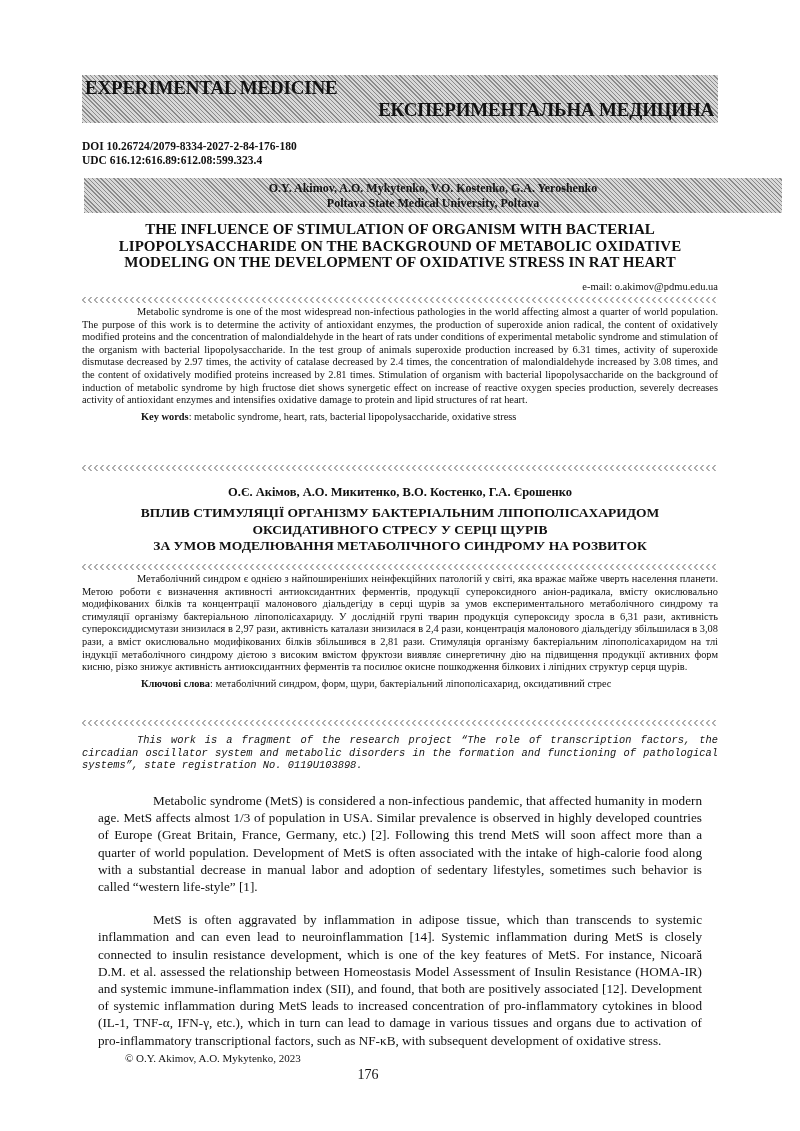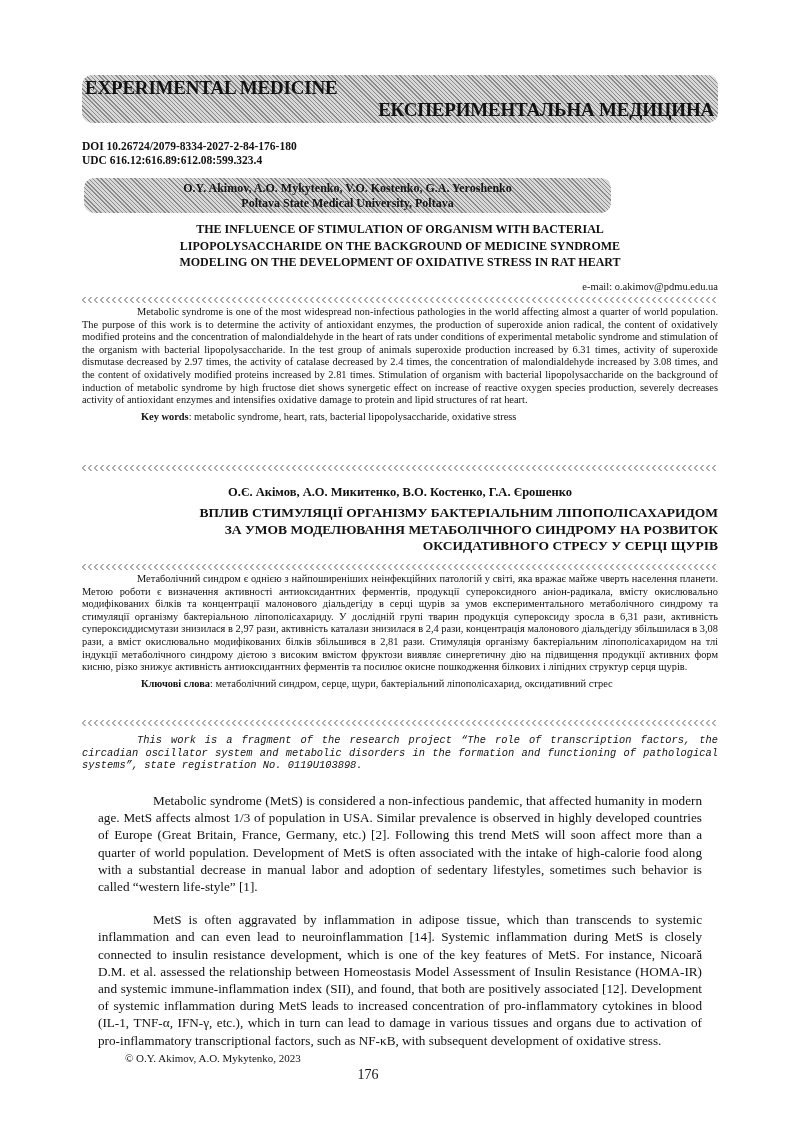--- a/index.html
+++ b/index.html
@@ -2,49 +2,48 @@
 <html><head>
 <meta charset="utf-8">
 <style>
   html, body { margin: 0; padding: 0; background: #ffffff; }
   body { width: 800px; height: 1131px; position: relative; overflow: hidden;
          font-family: "Liberation Serif", "DejaVu Serif", serif; color: #111; }
 
   .hatch {
     background-color: #d8d8d8;
     background-image: repeating-linear-gradient(45deg, #8a8a8a 0px, #8a8a8a 1px, transparent 1px, transparent 3px);
-    border-radius: 10px;
   }
 
   .banner { position: absolute; left: 82px; top: 75px; width: 636px; height: 48px; }
   .banner .en { position: absolute; left: 3px; top: 2px; font-weight: bold; font-size: 19px; letter-spacing: -0.2px; color: #111; }
   .banner .ua { position: absolute; right: 4px; top: 24px; font-weight: bold; font-size: 19px; letter-spacing: -0.2px; color: #111; }
 
   .ids { position: absolute; left: 82px; top: 139px; font-weight: bold; font-size: 11.5px; line-height: 14px; }
 
-  .authors-banner { position: absolute; left: 84px; top: 178px; width: 527px; height: 35px; text-align: center; }
+  .authors-banner { position: absolute; left: 84px; top: 178px; width: 698px; height: 35px; text-align: center; }
   .authors-banner div { font-weight: bold; font-size: 12px; line-height: 15px; }
   .authors-banner .a1 { margin-top: 3px; }
 
-  .title-en { position: absolute; left: 82px; top: 221px; width: 636px; text-align: center; font-weight: bold; font-size: 12px; line-height: 16.5px; }
+  .title-en { position: absolute; left: 82px; top: 221px; width: 636px; text-align: center; font-weight: bold; font-size: 15px; line-height: 16.5px; }
   .email { position: absolute; right: 82px; top: 281px; font-size: 10.5px; }
 
   .wavy { position: absolute; left: 82px; width: 636px; height: 6px;
     background-image:
       linear-gradient(135deg, transparent 2px, #9a9a9a 2px, #9a9a9a 3px, transparent 3px),
       linear-gradient(45deg, transparent 2px, #9a9a9a 2px, #9a9a9a 3px, transparent 3px);
     background-size: 6px 6px; background-repeat: repeat-x; opacity: 0.8; }
 
   .abstract { position: absolute; left: 82px; width: 636px; font-size: 10.4px; line-height: 12.6px; text-align: justify; }
   .abstract p { margin: 0; text-indent: 55px; }
   .abstract .kw { text-indent: 55px; margin: 4px; }
   .abstract .kw b { font-weight: bold; }
 
   .authors-ua { position: absolute; left: 82px; top: 485px; width: 636px; text-align: center; font-weight: bold; font-size: 12.5px; }
-  .title-ua { position: absolute; left: 82px; top: 505px; width: 636px; text-align: right; font-weight: bold; font-size: 13.5px; line-height: 16.5px; }
+  .title-ua { position: absolute; left: 82px; top: 505px; width: 636px; text-align: center; font-weight: bold; font-size: 13.5px; line-height: 16.5px; }
 
   .funding { position: absolute; left: 82px; top: 734px; width: 636px; font-style: italic; font-size: 10.4px; line-height: 12.6px; text-align: justify; }
   .funding p { margin: 0; text-indent: 55px; font-family: Liberation Mono, monospace; }
 
   .body-text { position: absolute; left: 82px; top: 776px; width: 636px; font-size: 13.2px; line-height: 17.2px; text-align: justify; }
   .body-text p { margin: 16px; text-indent: 55px; }
 
   .copyright { position: absolute; left: 125px; top: 1052px; font-size: 11px; text-align: right; }
   .pagenum { position: absolute; left: 0; width: 736px; top: 1067px; text-align: center; font-size: 14px; }
 </style>
@@ -61,48 +60,48 @@
   <div>UDC 616.12:616.89:612.08:599.323.4</div>
 </div>
 
 <div class="authors-banner hatch">
   <div class="a1">O.Y. Akimov, A.O. Mykytenko, V.O. Kostenko, G.A. Yeroshenko</div>
   <div>Poltava State Medical University, Poltava</div>
 </div>
 
 <div class="title-en">
   <div>THE INFLUENCE OF STIMULATION OF ORGANISM WITH BACTERIAL</div>
-  <div>LIPOPOLYSACCHARIDE ON THE BACKGROUND OF MEDICINE SYNDROME</div>
+  <div>LIPOPOLYSACCHARIDE ON THE BACKGROUND OF METABOLIC OXIDATIVE</div>
   <div>MODELING ON THE DEVELOPMENT OF OXIDATIVE STRESS IN RAT HEART</div>
 </div>
 
 <div class="email">e-mail: o.akimov@pdmu.edu.ua</div>
 
 <div class="wavy" style="top:297px;"></div>
 
 <div class="abstract" style="top:306px;">
   <p>Metabolic syndrome is one of the most widespread non-infectious pathologies in the world affecting almost a quarter of world population. The purpose of this work is to determine the activity of antioxidant enzymes, the production of superoxide anion radical, the content of oxidatively modified proteins and the concentration of malondialdehyde in the heart of rats under conditions of experimental metabolic syndrome and stimulation of the organism with bacterial lipopolysaccharide. In the test group of animals superoxide production increased by 6.31 times, activity of superoxide dismutase decreased by 2.97 times, the activity of catalase decreased by 2.4 times, the concentration of malondialdehyde increased by 3.08 times, and the content of oxidatively modified proteins increased by 2.81 times. Stimulation of organism with bacterial lipopolysaccharide on the background of induction of metabolic syndrome by high fructose diet shows synergetic effect on increase of reactive oxygen species production, severely decreases activity of antioxidant enzymes and intensifies oxidative damage to protein and lipid structures of rat heart.</p>
   <p class="kw"><b>Key words</b><span>: metabolic syndrome, heart, rats, bacterial lipopolysaccharide, oxidative stress</span></p>
 </div>
 
 <div class="wavy" style="top:465px;"></div>
 
 <div class="authors-ua">О.Є. Акімов, А.О. Микитенко, В.О. Костенко, Г.А. Єрошенко</div>
 
 <div class="title-ua">
   <div>ВПЛИВ СТИМУЛЯЦІЇ ОРГАНІЗМУ БАКТЕРІАЛЬНИМ ЛІПОПОЛІСАХАРИДОМ</div>
+  <div>ОКСИДАТИВНОГО СТРЕСУ У СЕРЦІ ЩУРІВ</div>
   <div>ЗА УМОВ МОДЕЛЮВАННЯ МЕТАБОЛІЧНОГО СИНДРОМУ НА РОЗВИТОК</div>
-  <div>ОКСИДАТИВНОГО СТРЕСУ У СЕРЦІ ЩУРІВ</div>
 </div>
 
 <div class="wavy" style="top:564px;"></div>
 
 <div class="abstract" style="top:573px;">
   <p>Метаболічний синдром є однією з найпоширеніших неінфекційних патологій у світі, яка вражає майже чверть населення планети. Метою роботи є визначення активності антиоксидантних ферментів, продукції супероксидного аніон-радикала, вмісту окислювально модифікованих білків та концентрації малонового діальдегіду в серці щурів за умов експериментального метаболічного синдрому та стимуляції організму бактеріальною ліпополісахариду. У дослідній групі тварин продукція супероксиду зросла в 6,31 рази, активність супероксиддисмутази знизилася в 2,97 рази, активність каталази знизилася в 2,4 рази, концентрація малонового діальдегіду збільшилася в 3,08 рази, а вміст окислювально модифікованих білків збільшився в 2,81 рази. Стимуляція організму бактеріальним ліпополісахаридом на тлі індукції метаболічного синдрому дієтою з високим вмістом фруктози виявляє синергетичну дію на підвищення продукції активних форм кисню, різко знижує активність антиоксидантних ферментів та посилює окисне пошкодження білкових і ліпідних структур серця щурів.</p>
-  <p class="kw"><b>Ключові слова</b><span>: метаболічний синдром, серце, щури, бактеріальний ліпополісахарид, оксидативний стрес</span></p>
+  <p class="kw"><b>Ключові слова</b><span>: метаболічний синдром, форм, щури, бактеріальний ліпополісахарид, оксидативний стрес</span></p>
 </div>
 
 <div class="wavy" style="top:720px;"></div>
 
 <div class="funding">
   <p>This work is a fragment of the research project “The role of transcription factors, the circadian oscillator system and metabolic disorders in the formation and functioning of pathological systems”, state registration No. 0119U103898.</p>
 </div>
 
 <div class="body-text">
   <p>Metabolic syndrome (MetS) is considered a non-infectious pandemic, that affected humanity in modern age. MetS affects almost 1/3 of population in USA. Similar prevalence is observed in highly developed countries of Europe (Great Britain, France, Germany, etc.) [2]. Following this trend MetS will soon affect more than a quarter of world population. Development of MetS is often associated with the intake of high-calorie food along with a substantial decrease in manual labor and adoption of sedentary lifestyles, sometimes such behavior is called “western life-style” [1].</p>

